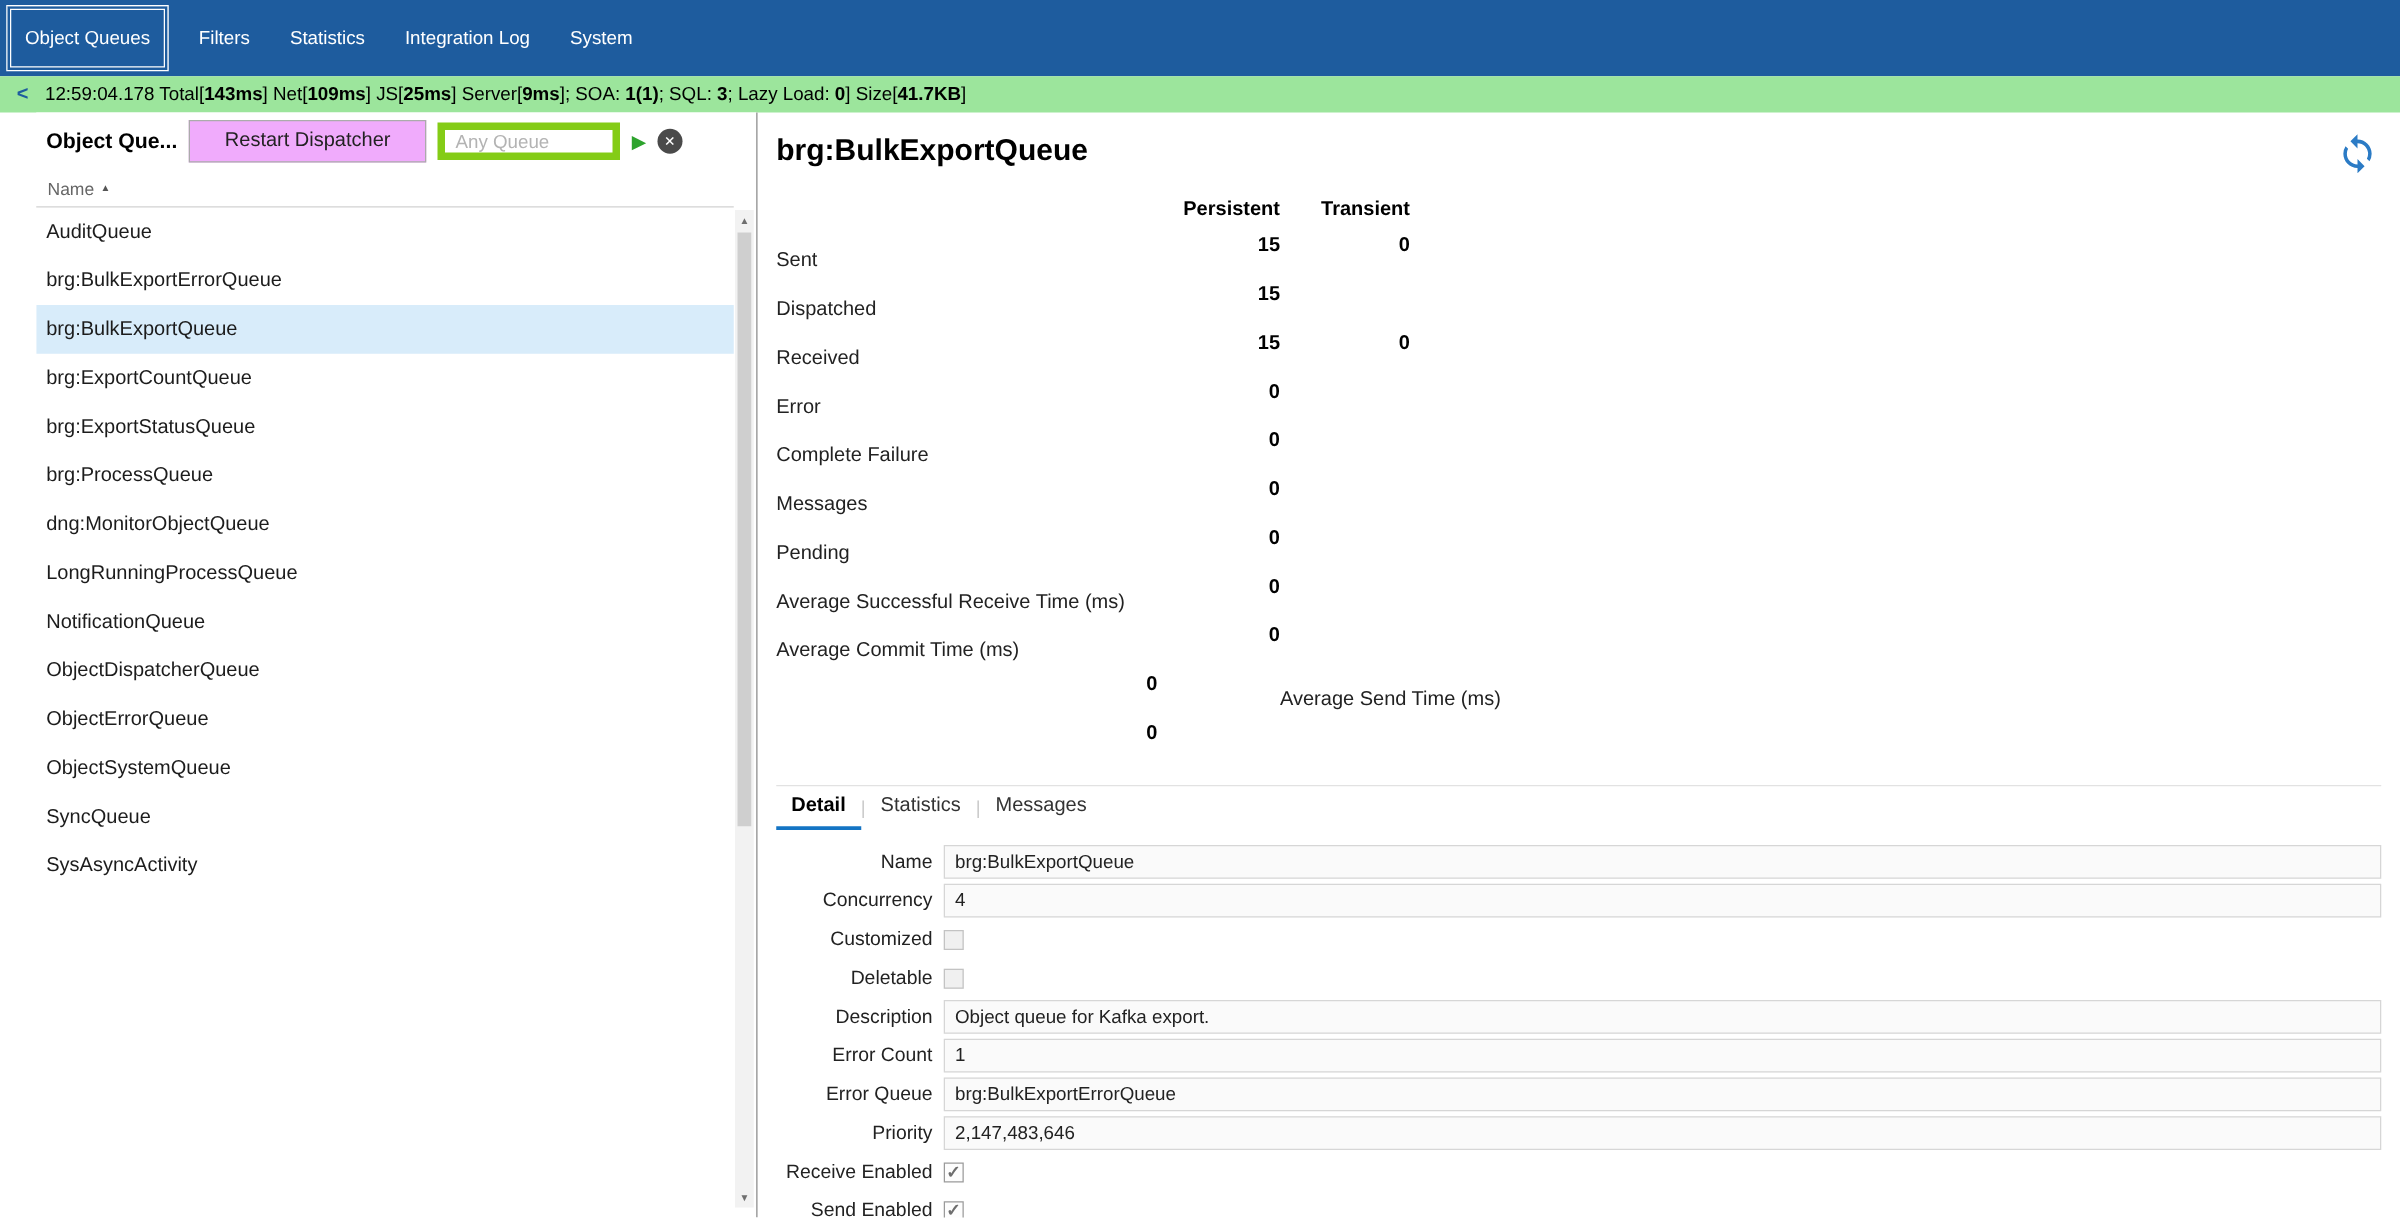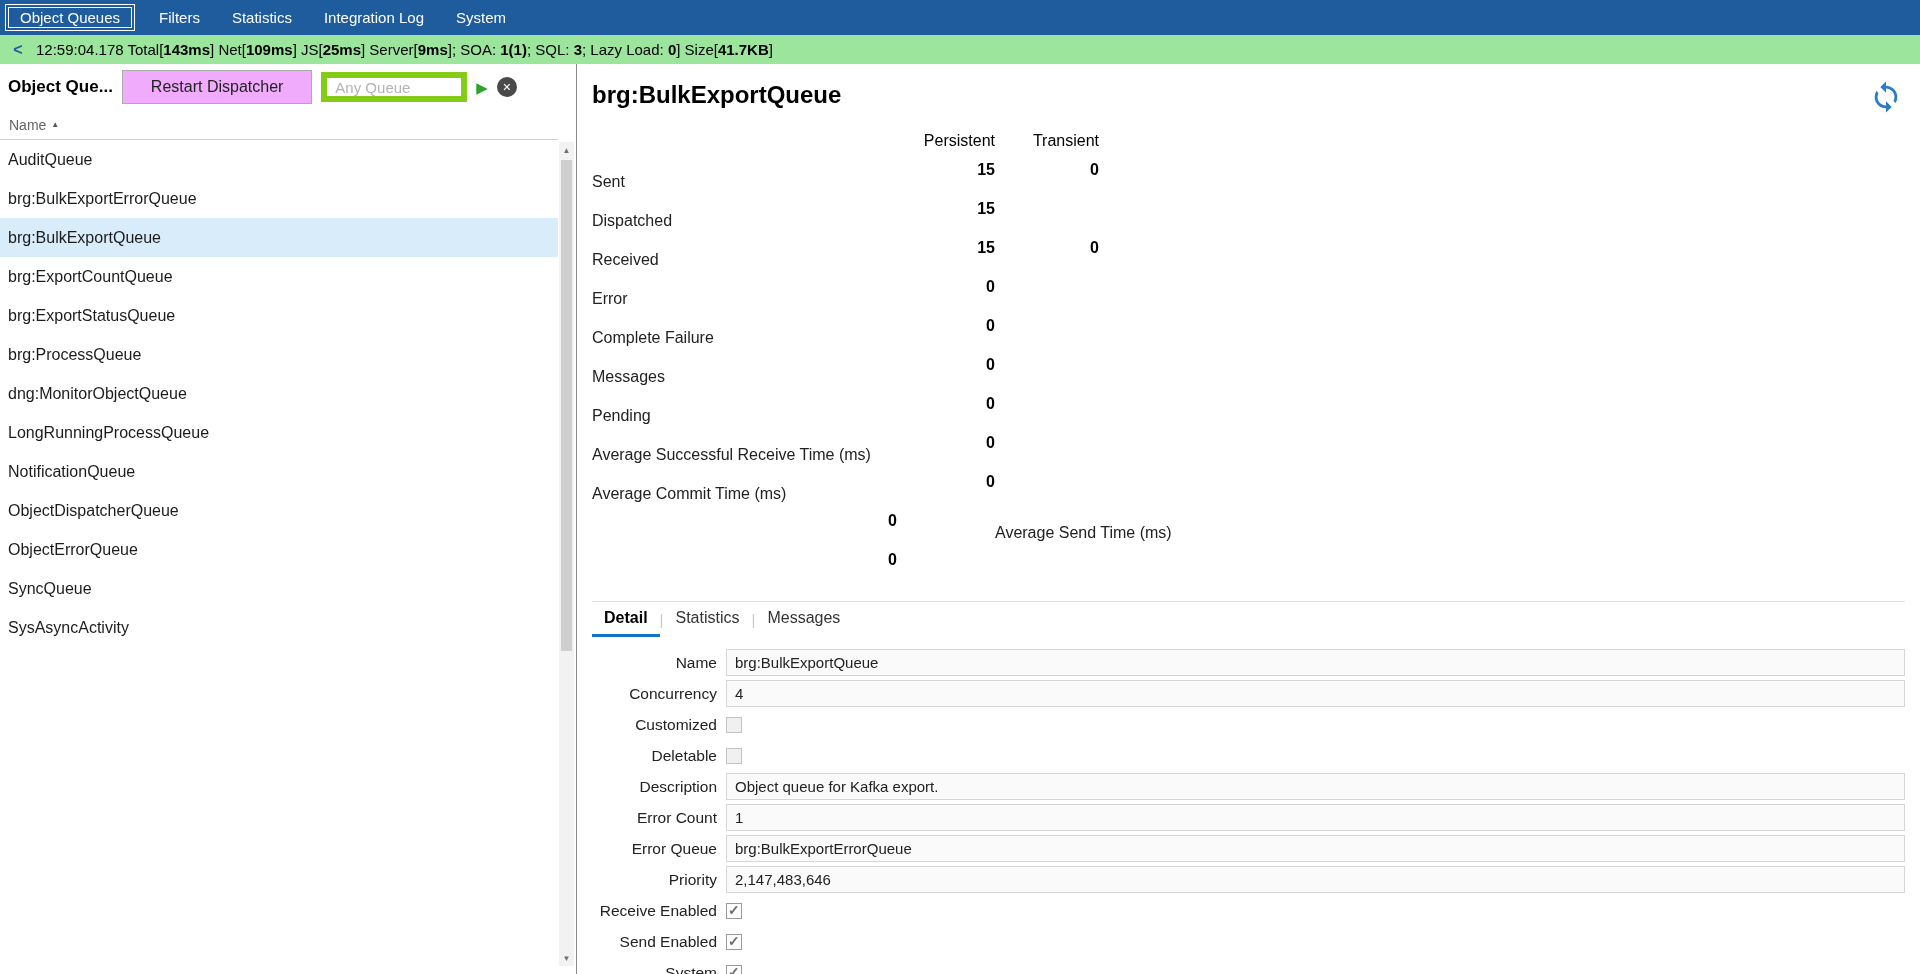--- a/index.html
+++ b/index.html
@@ -1,34 +1,34 @@
 <!DOCTYPE html>
 <html style="--topnav-bg: #1e5c9e; --statusbar-bg: #9ce59c; --selected-row-bg: #d8ecfa; --tab-underline: #1474c4; --accent-blue: #2b7bc5; --play-green: #2da32d;"><head>
 <meta charset="utf-8">
 <style>
   * { margin:0; padding:0; box-sizing:border-box; }
   html,body { width:1920px; height:974px; overflow:hidden; background:#fff;
               font-family:"Liberation Sans", sans-serif; }
   .app { width:1920px; height:974px; display:flex; flex-direction:column; }
 
   
-  .topnav { height:35px; background:var(--topnav-bg,#1e5c9e); display:flex; align-items:stretch; flex-shrink:0; }
+  .topnav { height:61px; background:var(--topnav-bg,#1e5c9e); display:flex; align-items:stretch; flex-shrink:0; }
   .nav-tabs { display:flex; align-items:stretch; }
   .nav-tab { display:flex; align-items:center; padding:0 16px; color:#fff; font-size:15px; cursor:pointer; white-space:nowrap; }
   .nav-tab.active { margin:4px 8px 4px 5px; padding:0 14px; border:1px solid #fff;
                     box-shadow: inset 0 0 0 2px var(--topnav-bg,#1e5c9e), inset 0 0 0 3px #fff; }
 
   
   .statusbar { height:29px; background:var(--statusbar-bg,#9ce59c); display:flex; align-items:center;
                font-size:15px; color:#000; flex-shrink:0; }
   .back-arrow { width:36px; text-align:center; color:var(--topnav-bg,#1e5c9e); font-weight:bold; font-size:16px; cursor:pointer; }
   .status-text b { font-weight:bold; }
 
   
-  .content { flex:1; display:flex; min-height:0; }
+  .content { flex:1; display:flex; min-height:0;padding-left:29px; }
 
   
   .left-panel { width:577px; flex-shrink:0; border-right:1px solid #8a8a8a; position:relative;
                 display:flex; flex-direction:column; background:#fff; }
   .panel-header { height:46px; display:flex; align-items:center; gap:9px; padding:0 8px; flex-shrink:0; }
   .panel-title { font-weight:bold; font-size:17px; color:#000; white-space:nowrap; }
   .restart-btn { height:34px; padding:0 28px; font-size:16px; color:#222; background:#f0abfc;
                  border:1px solid #ababab; cursor:pointer; font-family:inherit; white-space:nowrap; }
   .queue-search { width:146px; height:30px; border:6px solid #84cc16; padding:0 8px; font-size:15px;
                   color:#333; font-family:inherit; }
@@ -53,21 +53,21 @@
   .scroll-thumb { width:11px; height:62%; background:#cfcfcf; margin-top:2px; }
 
   
   .main-panel { flex:1; min-width:0; padding:16px 15px 0 15px; display:flex; flex-direction:column; }
   .detail-header { display:flex; justify-content:space-between; align-items:flex-start; }
   .queue-title { font-size:24px; font-weight:bold; color:#000; line-height:30px; }
   .refresh-icon { color:var(--accent-blue,#2b7bc5); cursor:pointer; margin-right:2px; }
 
   .stats-table { margin-top:14px; display:grid; grid-template-columns:305px 98px 104px; }
   .stats-corner { height:24px; }
-  .stats-header { height:24px; font-size:16px; font-weight:normal; color:#000; text-align:right; }
+  .stats-header { height:24px; font-size:16px; font-weight:bold; color:#000; text-align:right; }
   .stats-label { height:27px; line-height:27px; font-size:16px; color:#222; white-space:nowrap;margin-top:12px; }
   .stats-val { height:27px; line-height:27px; font-size:16px; font-weight:bold; color:#000; text-align:right; }
 
   .detail-tabs { margin-top:28px; border-top:1px solid #e2e2e2; height:36px; display:flex;
                  align-items:stretch; font-size:16px; color:#333; flex-shrink:0; }
   .detail-tab { display:flex; align-items:center; padding:0 12px; cursor:pointer; border-bottom:3px solid transparent; }
   .detail-tab.active { font-weight:bold; color:#000; border-bottom-color:var(--tab-underline,#1474c4); }
   .tab-sep { display:flex; align-items:center; color:#c9c9c9; font-size:15px; }
 
   .detail-form { margin-top:12px; }
@@ -123,20 +123,21 @@
           <div class="queue-item">brg:BulkExportErrorQueue</div>
           <div class="queue-item selected">brg:BulkExportQueue</div>
           <div class="queue-item">brg:ExportCountQueue</div>
           <div class="queue-item">brg:ExportStatusQueue</div>
           <div class="queue-item">brg:ProcessQueue</div>
           <div class="queue-item">dng:MonitorObjectQueue</div>
           <div class="queue-item">LongRunningProcessQueue</div>
           <div class="queue-item">NotificationQueue</div>
           <div class="queue-item">ObjectDispatcherQueue</div>
           <div class="queue-item">ObjectErrorQueue</div>
+          <div class="queue-item">ObjectSystemQueue</div>
           <div class="queue-item">SyncQueue</div>
           <div class="queue-item">SysAsyncActivity</div>
         </div>
       <div class="scrollbar">
         <div class="scroll-arrow">▲</div>
         <div class="scroll-track">
           <div class="scroll-thumb"></div>
         </div>
         <div class="scroll-arrow">▼</div>
       </div>

